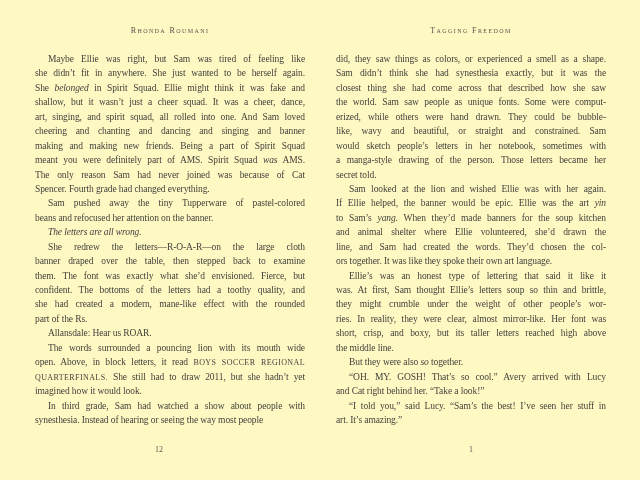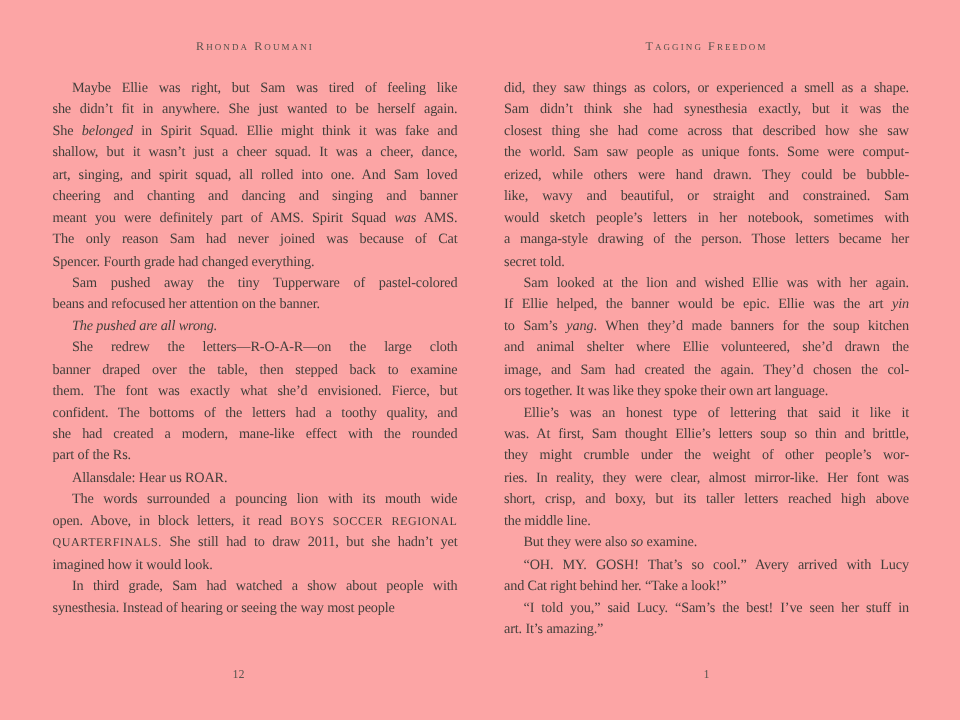--- a/index.html
+++ b/index.html
@@ -4,21 +4,21 @@
 <style>
   html, body {
     margin: 0;
     padding: 0;
     background: #fbfbf9;
   }
   .spread {
     position: relative;
     width: 640px;
     height: 480px;
-    background: #fca5a5;
+    background: #fef9c3;
     font-family: "Liberation Serif", serif;
     color: #423f3b;
     display: flex;
     overflow: hidden;
     justify-content: center;
   }
   .page {
     position: relative;
     width: 320px;
     height: 480px;
@@ -75,26 +75,27 @@
 
   <div class="page left">
     <div class="running-head">Rhonda Roumani</div>
     <div class="body-text">
         <div class="line first"><span>Maybe Ellie was right, but Sam was tired of feeling like</span></div>
         <div class="line"><span>she didn’t fit in anywhere. She just wanted to be herself again.</span></div>
         <div class="line"><span>She </span><span class="i">belonged</span><span> in Spirit Squad. Ellie might think it was fake and</span></div>
         <div class="line"><span>shallow, but it wasn’t just a cheer squad. It was a cheer, dance,</span></div>
         <div class="line"><span>art, singing, and spirit squad, all rolled into one. And Sam loved</span></div>
         <div class="line"><span>cheering and chanting and dancing and singing and banner</span></div>
+        <div class="line"><span>making and making new friends. Being a part of Spirit Squad</span></div>
         <div class="line"><span>meant you were definitely part of AMS. Spirit Squad </span><span class="i">was</span><span> AMS.</span></div>
         <div class="line"><span>The only reason Sam had never joined was because of Cat</span></div>
         <div class="line end"><span>Spencer. Fourth grade had changed everything.</span></div>
         <div class="line first"><span>Sam pushed away the tiny Tupperware of pastel-colored</span></div>
         <div class="line end"><span>beans and refocused her attention on the banner.</span></div>
-        <div class="line first end"><span class="i">The pushed are all wrong.</span></div>
+        <div class="line first end"><span class="i">The letters are all wrong.</span></div>
         <div class="line first"><span>She redrew the letters—R-O-A-R—on the large cloth</span></div>
         <div class="line"><span>banner draped over the table, then stepped back to examine</span></div>
         <div class="line"><span>them. The font was exactly what she’d envisioned. Fierce, but</span></div>
         <div class="line"><span>confident. The bottoms of the letters had a toothy quality, and</span></div>
         <div class="line"><span>she had created a modern, mane-like effect with the rounded</span></div>
         <div class="line end"><span>part of the Rs.</span></div>
         <div class="line first end"><span>Allansdale: Hear us ROAR.</span></div>
         <div class="line first"><span>The words surrounded a pouncing lion with its mouth wide</span></div>
         <div class="line"><span>open. Above, in block letters, it read </span><span class="sc">BOYS SOCCER REGIONAL</span></div>
         <div class="line"><span class="sc">QUARTERFINALS.</span><span> She still had to draw 2011, but she hadn’t yet</span></div>
@@ -114,29 +115,29 @@
         <div class="line"><span>the world. Sam saw people as unique fonts. Some were comput-</span></div>
         <div class="line"><span>erized, while others were hand drawn. They could be bubble-</span></div>
         <div class="line"><span>like, wavy and beautiful, or straight and constrained. Sam</span></div>
         <div class="line"><span>would sketch people’s letters in her notebook, sometimes with</span></div>
         <div class="line"><span>a manga-style drawing of the person. Those letters became her</span></div>
         <div class="line end"><span>secret told.</span></div>
         <div class="line first"><span>Sam looked at the lion and wished Ellie was with her again.</span></div>
         <div class="line"><span>If Ellie helped, the banner would be epic. Ellie was the art </span><span class="i">yin</span></div>
         <div class="line"><span>to Sam’s </span><span class="i">yang</span><span>. When they’d made banners for the soup kitchen</span></div>
         <div class="line"><span>and animal shelter where Ellie volunteered, she’d drawn the</span></div>
-        <div class="line"><span>image, and Sam had created the again. They’d chosen the col-</span></div>
+        <div class="line"><span>line, and Sam had created the words. They’d chosen the col-</span></div>
         <div class="line end"><span>ors together. It was like they spoke their own art language.</span></div>
         <div class="line first"><span>Ellie’s was an honest type of lettering that said it like it</span></div>
         <div class="line"><span>was. At first, Sam thought Ellie’s letters soup so thin and brittle,</span></div>
         <div class="line"><span>they might crumble under the weight of other people’s wor-</span></div>
         <div class="line"><span>ries. In reality, they were clear, almost mirror-like. Her font was</span></div>
         <div class="line"><span>short, crisp, and boxy, but its taller letters reached high above</span></div>
         <div class="line end"><span>the middle line.</span></div>
-        <div class="line first end"><span>But they were also </span><span class="i">so</span><span> examine.</span></div>
+        <div class="line first end"><span>But they were also </span><span class="i">so</span><span> together.</span></div>
         <div class="line first"><span>“OH. MY. GOSH! That’s so cool.” Avery arrived with Lucy</span></div>
         <div class="line end"><span>and Cat right behind her. “Take a look!”</span></div>
         <div class="line first"><span>“I told you,” said Lucy. “Sam’s the best! I’ve seen her stuff in</span></div>
         <div class="line end"><span>art. It’s amazing.”</span></div>
       </div>
     <div class="folio">1</div>
   </div>
 
 </div>
 

